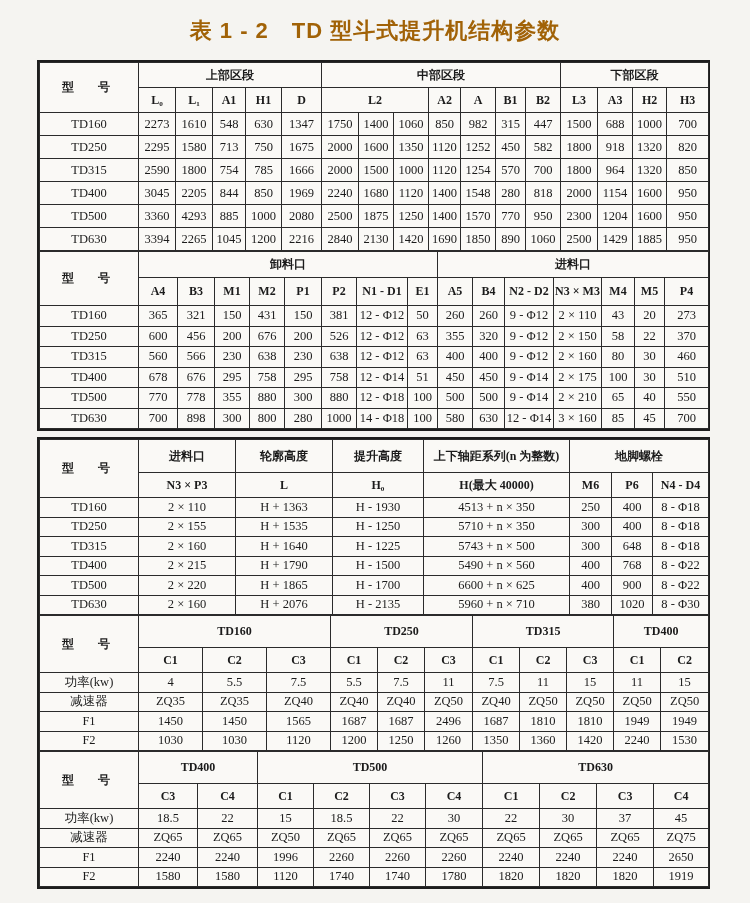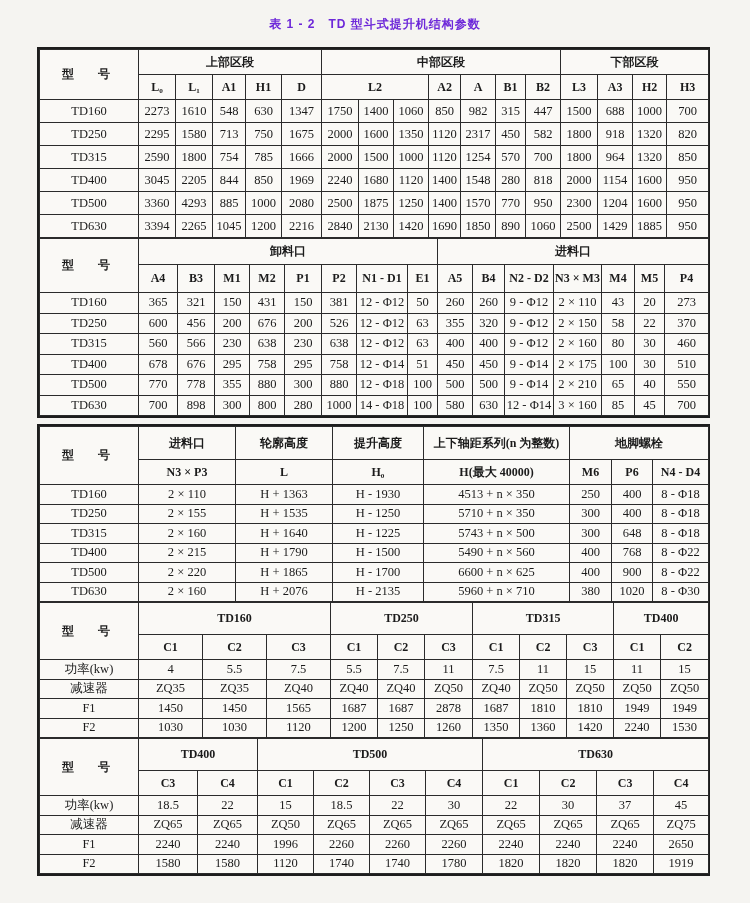--- a/index.html
+++ b/index.html
@@ -8,25 +8,25 @@
     background:#f5f4f1;
     color:#1b1b1b;
     font-family:"Liberation Serif", serif;
     position:relative;
     overflow:hidden;
   }
   .page-title{
     text-align:center;
     font-family:"Liberation Sans", sans-serif;
     font-weight:bold;
-    font-size:12px;
+    font-size:22px;
     letter-spacing:1px;
     padding-top:16px;
     margin-bottom:14px;
-    color:#6d28d9;
+    color:#a16207;
   }
   .block{
     margin-left:37px;
     width:673px;
     border:2px solid #1d1d1d;
     background:#faf9f6;
     box-sizing:border-box;
   }
   .block + .block{margin-top:6px;}
   table{
@@ -144,21 +144,21 @@
           <td>TD250</td>
           <td>2295</td>
           <td>1580</td>
           <td>713</td>
           <td>750</td>
           <td>1675</td>
           <td>2000</td>
           <td>1600</td>
           <td>1350</td>
           <td>1120</td>
-          <td>2317</td>
+          <td>1252</td>
           <td>450</td>
           <td>582</td>
           <td>1800</td>
           <td>918</td>
           <td>1320</td>
           <td>820</td>
         </tr>
         <tr>
           <td>TD315</td>
           <td>2590</td>
@@ -553,21 +553,21 @@
           <td>ZQ50</td>
           <td>ZQ50</td>
         </tr>
         <tr>
           <td>F1</td>
           <td>1450</td>
           <td>1450</td>
           <td>1565</td>
           <td>1687</td>
           <td>1687</td>
-          <td>2878</td>
+          <td>2496</td>
           <td>1687</td>
           <td>1810</td>
           <td>1810</td>
           <td>1949</td>
           <td>1949</td>
         </tr>
         <tr>
           <td>F2</td>
           <td>1030</td>
           <td>1030</td>

